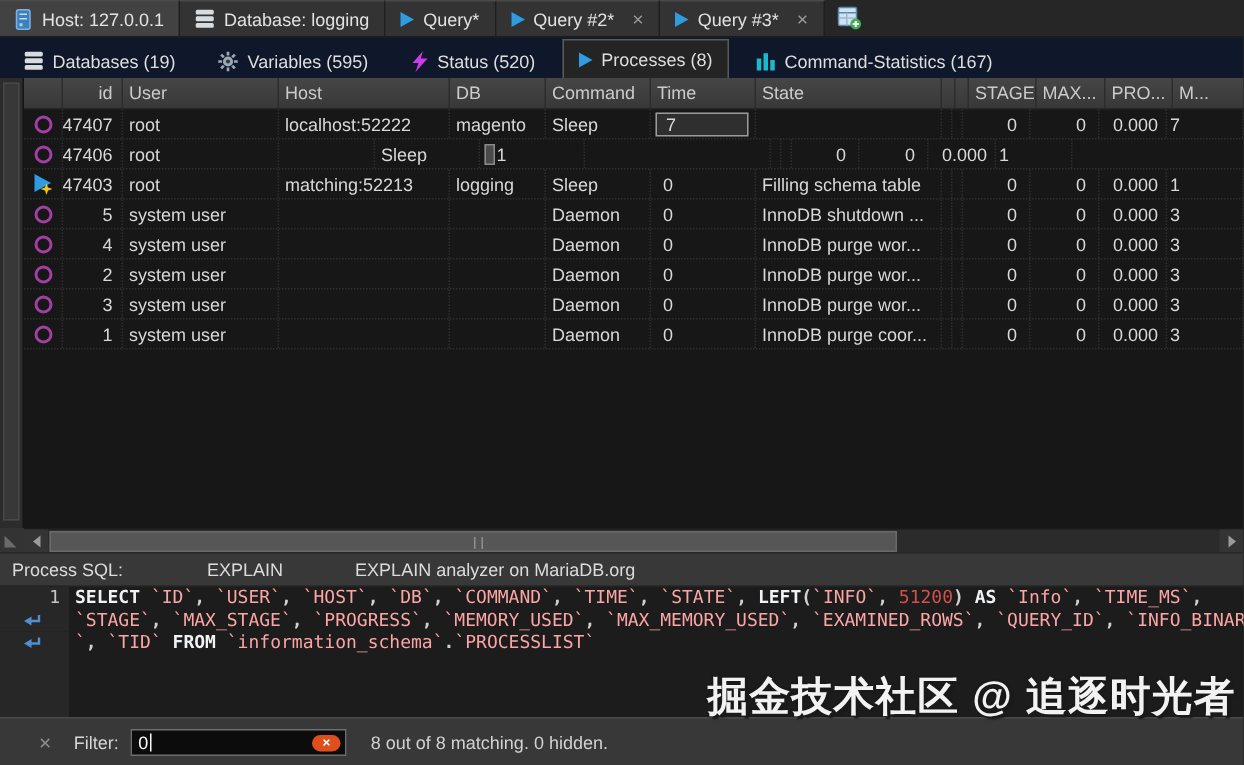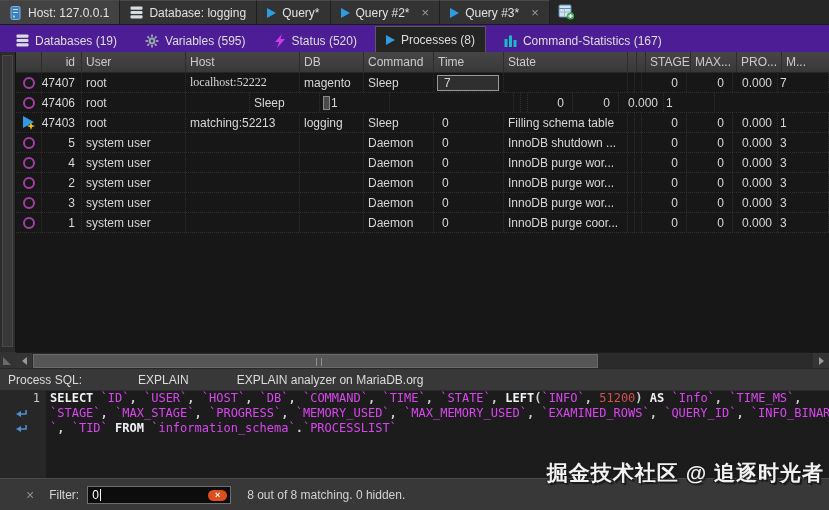--- a/index.html
+++ b/index.html
@@ -14,21 +14,21 @@
     background:#262626; display:flex; align-items:stretch; border-bottom:1px solid #1b1b1b; }
   .ttab { display:flex; align-items:center; gap:6px; padding:0 10px;
     background:#333333; border-right:1px solid #1f1f1f; border-top:1px solid #4a4a4a; color:#e2e2e2; cursor:default; }
   .ttab.active { background:#424242; }
   .tab-close { color:#9a9a9a; font-size:13px; margin-left:6px; line-height:1; }
   .newtab-btn { display:flex; align-items:center; padding:0 8px; }
   .play-tri { width:0; height:0; border-left:9px solid #2f9be0;
     border-top:5px solid transparent; border-bottom:5px solid transparent; }
   
   .sub-tabs { position:absolute; top:25px; left:0; width:829px; height:27px;
-    background:#4c1d95; display:flex; align-items:flex-end; padding-left:6px; }
+    background:#0f172a; display:flex; align-items:flex-end; padding-left:6px; }
   .stab { display:flex; align-items:center; gap:6px; padding:0 10px; height:23px;
     margin-right:8px; color:#dedede; cursor:default; }
   .stab.active { background:#242424; border:1px solid #5a5a5a; border-bottom:none; height:26px; }
   
   .grid-region { position:absolute; top:52px; left:0; width:829px; height:316px; background:#171717; }
   .vscroll { position:absolute; left:0; top:0; width:16px; height:300px;
     background:#2c2c2c; border-right:1px solid #141414; }
   .vthumb { position:absolute; left:2px; top:3px; width:11px; height:292px;
     background:#383838; border:1px solid #484848; }
   .gheader { position:absolute; left:16px; top:0; height:21px; display:flex;
@@ -73,36 +73,36 @@
   .editor { position:absolute; top:390px; left:0; width:829px; height:88px;
     background:#1c1c1c; border-top:1px solid #2a2a2a;
     font-family:"DejaVu Sans Mono", monospace; font-size:12px; }
   .eline { display:flex; height:15px; line-height:15px; }
   .gutter { width:46px; flex:none; background:#272727; color:#c6c6c6;
     display:flex; align-items:center; }
   .gutter .lnum { margin-left:auto; padding-right:6px; }
   .gutter svg { margin-left:16px; }
   .code { padding-left:4px; white-space:pre; color:#d0d0d0; font-weight:bold; }
   .kw { color:#f0f3f5; }
-  .idt { color:#d946ef; font-weight:normal; }
+  .idt { color:#fca5a5; font-weight:normal; }
   .num { color:#d4504b; font-weight:normal; }
   .editor-rest { position:absolute; left:0; top:45px; bottom:0; width:46px; background:#272727; }
   
   .filter-bar { position:absolute; top:478px; left:0; width:829px; height:32px;
     background:#383838; border-top:1px solid #4a4a4a; display:flex; align-items:center; }
   .filter-x { margin-left:26px; color:#8f8f8f; font-size:14px; }
   .filter-label { margin-left:15px; }
   .filter-input { position:relative; margin-left:8px; width:144px; height:18px;
     background:#0c0c0c; border:1px solid #6e6e6e; display:flex; align-items:center; padding-left:4px; color:#ffffff; }
   .caret { display:inline-block; width:1px; height:12px; background:#ffffff; margin-left:1px; }
   .clear-pill { position:absolute; right:3px; top:3px; width:19px; height:11px; border-radius:6px;
     background:#dd4f1d; color:#ffffff; font-size:9px; font-weight:bold; line-height:10px; text-align:center; }
   .filter-status { margin-left:16px; color:#d2d2d2; }
   
-  .watermark { position:absolute; top:459px; right:5px; font-size:21px; font-weight:bold;
+  .watermark { position:absolute; top:446px; right:5px; font-size:27px; font-weight:bold;
     color:#f2f2f2; letter-spacing:1px; white-space:nowrap;
     text-shadow:-1px -1px 0 #1a1a1a, 1px -1px 0 #1a1a1a, -1px 1px 0 #1a1a1a, 2px 2px 1px #1a1a1a; }
   .icon { display:inline-flex; align-items:center; }
 </style>
 </head>
 <body>
 
 <div class="top-tabs">
   <div class="ttab active">
     <span class="icon">
@@ -228,21 +228,21 @@
       <div class="gh" style="width: 45px;">PRO...</div>
       <div class="gh" style="width: 51px;">M...</div>
     </div>
   <div class="grows" id="grid-rows">
       <div class="grow">
         <div class="gc" style="width: 26px; justify-content: center;">
           <div class="ring"></div>
         </div>
         <div class="gc" style="width: 40px; justify-content: flex-end; padding-right: 6px;">47407</div>
         <div class="gc" style="width: 104px; padding-left: 4px;">root</div>
-        <div class="gc" style="width: 114px; padding-left: 4px; font-family: Liberation Serif, serif;">localhost:52222</div>
+        <div class="gc" style="width: 114px; padding-left: 4px;">localhost:52222</div>
         <div class="gc" style="width: 64px; padding-left: 4px;">magento</div>
         <div class="gc" style="width: 70px; padding-left: 4px;">Sleep</div>
         <div class="gc" style="width: 70px; padding-left: 3px;">
           <div class="time-box-big" style="width: 62px;">7</div>
         </div>
         <div class="gc" style="width: 124px; padding-left: 4px;"></div>
         <div class="gc" style="width: 7px;"></div>
         <div class="gc" style="width: 7px;"></div>
         <div class="gc" style="width: 45px; justify-content: flex-end; padding-right: 8px;">0</div>
         <div class="gc" style="width: 46px; justify-content: flex-end; padding-right: 8px;">0</div>

